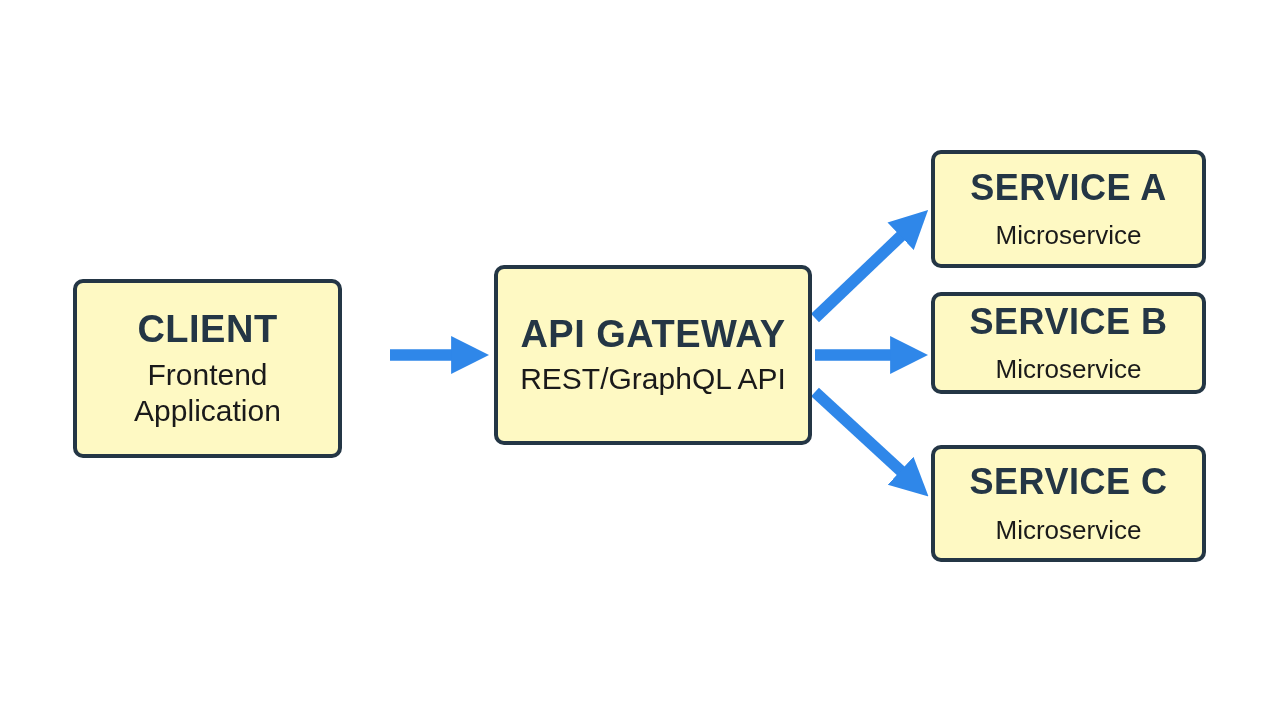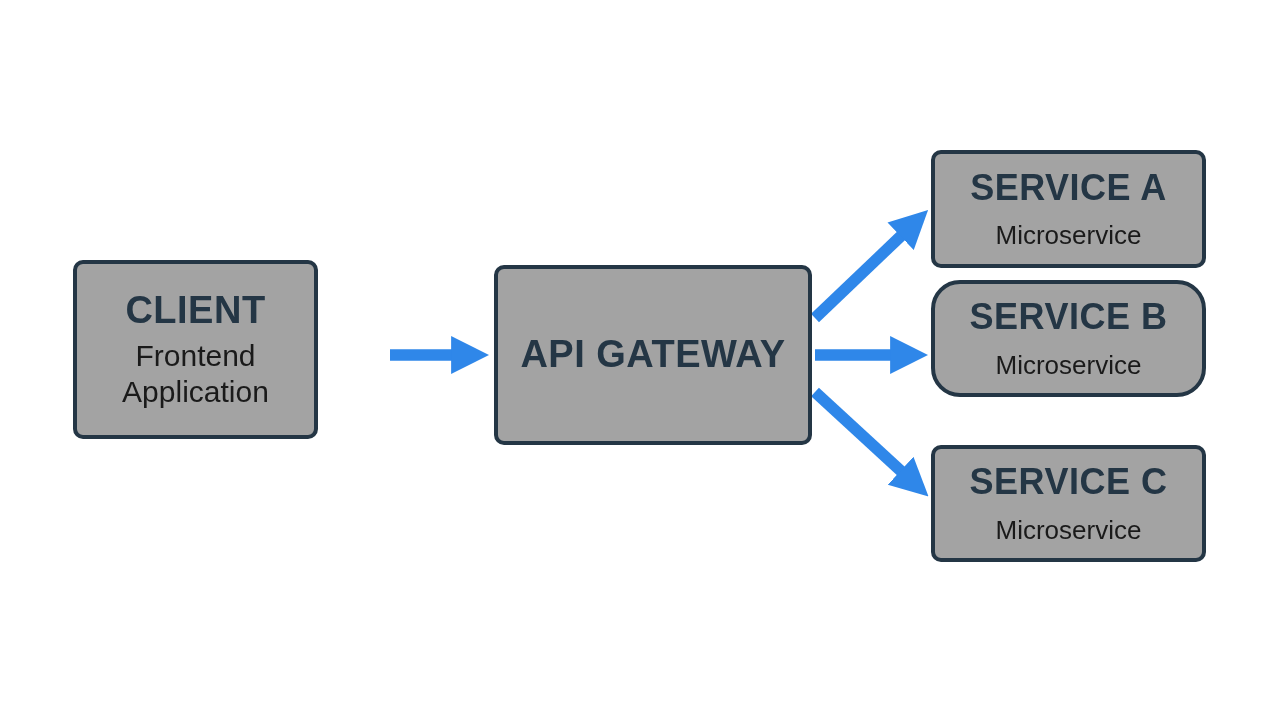--- a/index.html
+++ b/index.html
@@ -19,21 +19,21 @@
     overflow:hidden;
   }
   .arrow-layer{
     position:absolute;
     left:0; top:0;
     width:1280px;
     height:714px;
   }
   .node{
     position:absolute;
-    background:#a3a3a3;
+    background:#fef9c3;
     border:4px solid var(--border);
     border-radius:10px;
     display:flex;
     flex-direction:column;
     align-items:center;
     justify-content:center;
     text-align:center;
     box-sizing:border-box;
   }
   .node-title{
@@ -45,24 +45,24 @@
   .node-subtitle{
     font-weight:400;
     color:var(--subtitle);
     line-height:1.2;
   }
   .node-large .node-title{font-size:38px;}
   .node-large .node-subtitle{font-size:30px; margin-top:5px;}
   .node-small .node-title{font-size:36px;}
   .node-small .node-subtitle{font-size:26px; margin-top:12px;}
 
-  #node-client  {left:73px;  top:260px; width:245px; height:179px;}
+  #node-client  {left:73px;  top:279px; width:269px; height:179px;}
   #node-gateway {left:494px; top:265px; width:318px; height:180px;}
   #node-service-a{left:931px; top:150px; width:275px; height:118px;}
-  #node-service-b{left:931px; top:280px; width:275px; height:117px;border-radius:29px;}
+  #node-service-b{left:931px; top:292px; width:275px; height:102px;}
   #node-service-c{left:931px; top:445px; width:275px; height:117px;}
 
   .arrow-line{
     stroke:var(--arrow);
     stroke-width:11.5;
     fill:none;
   }
   .arrow-head-shape{
     fill:var(--arrow);
     stroke:none;
@@ -89,20 +89,21 @@
     <line class="arrow-line" x1="815" y1="392" x2="902" y2="472" marker-end="url(#ah)"></line>
   </svg>
 
   <div class="node node-large" id="node-client">
     <div class="node-title">CLIENT</div>
     <div class="node-subtitle">Frontend Application</div>
   </div>
 
   <div class="node node-large" id="node-gateway">
     <div class="node-title">API GATEWAY</div>
+    <div class="node-subtitle">REST/GraphQL API</div>
   </div>
 
   <div class="node node-small" id="node-service-a">
     <div class="node-title">SERVICE A</div>
     <div class="node-subtitle">Microservice</div>
   </div>
 
   <div class="node node-small" id="node-service-b">
     <div class="node-title">SERVICE B</div>
     <div class="node-subtitle">Microservice</div>

